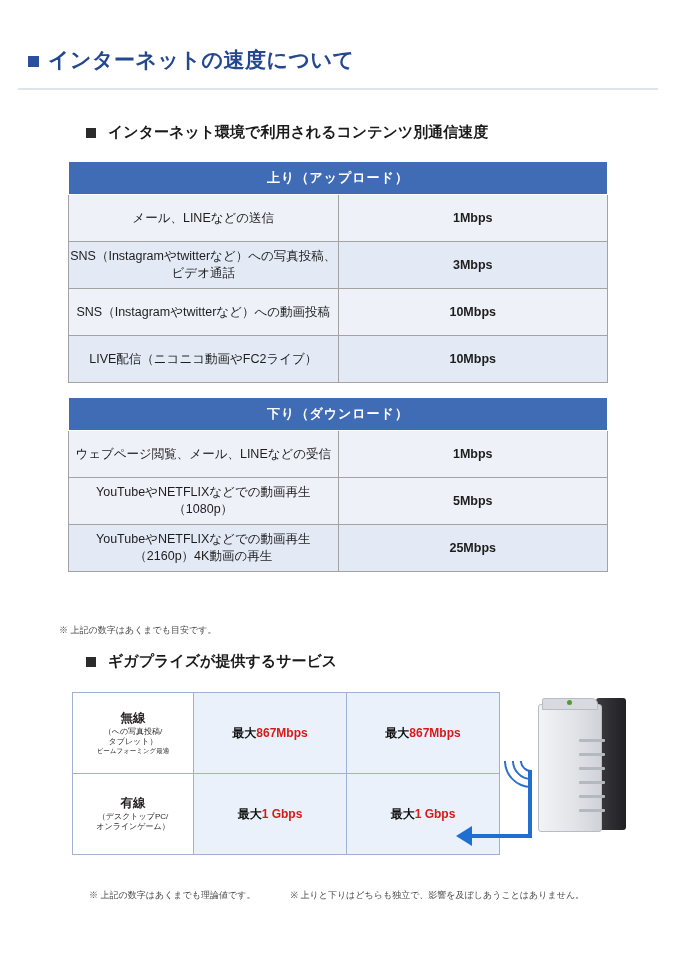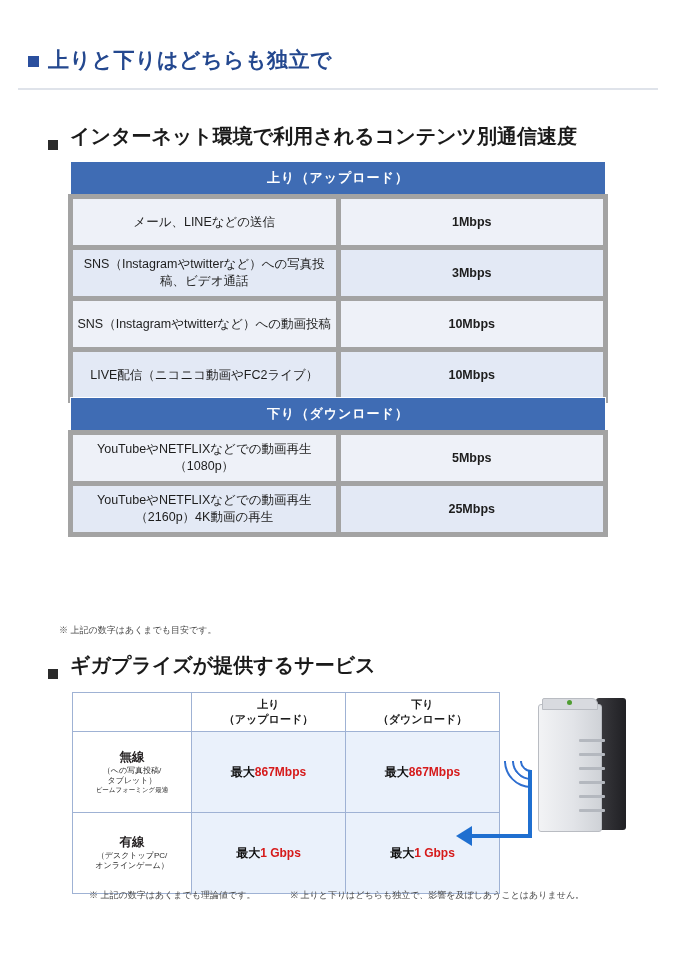--- a/index.html
+++ b/index.html
@@ -52,24 +52,25 @@
     top: 88px;
     width: 640px;
     height: 2px;
     background: #dfe3ea;
   }
 
   
   .section-head {
     position: absolute;
     display: flex;
-    align-items: flex-end;
-    font-size: 20px;
+    align-items: center;
+    font-size: 15px;
     font-weight: bold;
     color: #1a1a1a;
+    margin-left: 38px;
   }
   .section-head .sq {
     width: 10px;
     height: 10px;
     background: #2b2b2b;
     margin-right: 12px;
     margin-top: 1px;
   }
   #sec1 { left: 48px; top: 123px; }
   #sec2 { left: 48px; top: 652px; }
@@ -87,21 +88,21 @@
   .speed-table th {
     background: #3f6cb4;
     color: #ffffff;
     font-size: 13px;
     font-weight: bold;
     height: 30px;
     letter-spacing: 1px;
     border: 1px solid #ffffff;
   }
   .speed-table td {
-    border: 5px solid #a3a3a3;
+    border: 1px solid #a3a3a3;
     height: 44px;
     font-size: 12.5px;
     text-align: center;
     vertical-align: middle;
     background: #eef1f8;
     color: #1d1d1d;
   }
   .speed-table tr.alt td {
     background: #e3e9f5;
   }
@@ -278,21 +279,21 @@
     border-right: 16px solid #1f6fd0;
   }
 </style>
 </head>
 <body>
 
 <div class="page">
 
   <div class="header">
     <span class="header-bullet"></span>
-    <span class="header-title">上りと下りはどちらも独立で</span>
+    <span class="header-title">インターネットの速度について</span>
   </div>
   <div class="header-rule"></div>
 
   <div class="section-head" id="sec1">
     <span class="sq"></span>
     <span>インターネット環境で利用されるコンテンツ別通信速度</span>
   </div>
 
   <table class="speed-table" id="tbl-up">
     <tbody>
@@ -317,50 +318,43 @@
     </tr>
   </tbody>
     </table>
 
   <table class="speed-table" id="tbl-down">
     <tbody>
         <tr>
       <th colspan="2">下り（ダウンロード）</th>
     </tr>
     <tr>
+      <td>ウェブページ閲覧、メール、LINEなどの受信</td>
+      <td class="val">1Mbps</td>
+    </tr>
+    <tr>
       <td>YouTubeやNETFLIXなどでの動画再生（1080p）</td>
       <td class="val">5Mbps</td>
     </tr>
     <tr class="alt">
       <td>YouTubeやNETFLIXなどでの動画再生（2160p）4K動画の再生</td>
       <td class="val">25Mbps</td>
     </tr>
   </tbody>
     </table>
 
   <div class="note" id="note1">※ 上記の数字はあくまでも目安です。</div>
 
   <div class="section-head" id="sec2">
     <span class="sq"></span>
     <span>ギガプライズが提供するサービス</span>
   </div>
 
   <table class="svc-table">
     <tbody>
-        <tr>
-      <td class="hdr corner"></td>
-      <td class="hdr">
-        <div>上り</div>
-        <div>（アップロード）</div>
-      </td>
-      <td class="hdr">
-        <div>下り</div>
-        <div>（ダウンロード）</div>
-      </td>
-    </tr>
     <tr>
       <td class="rowlabel">
         <span class="big">無線</span>
         <span class="small">（への写真投稿/</span>
         <span class="small">タブレット）</span>
         <span class="tiny">ビームフォーミング最適</span>
       </td>
       <td class="cell">
         <span>最大</span><span class="red">867Mbps</span>
       </td>

